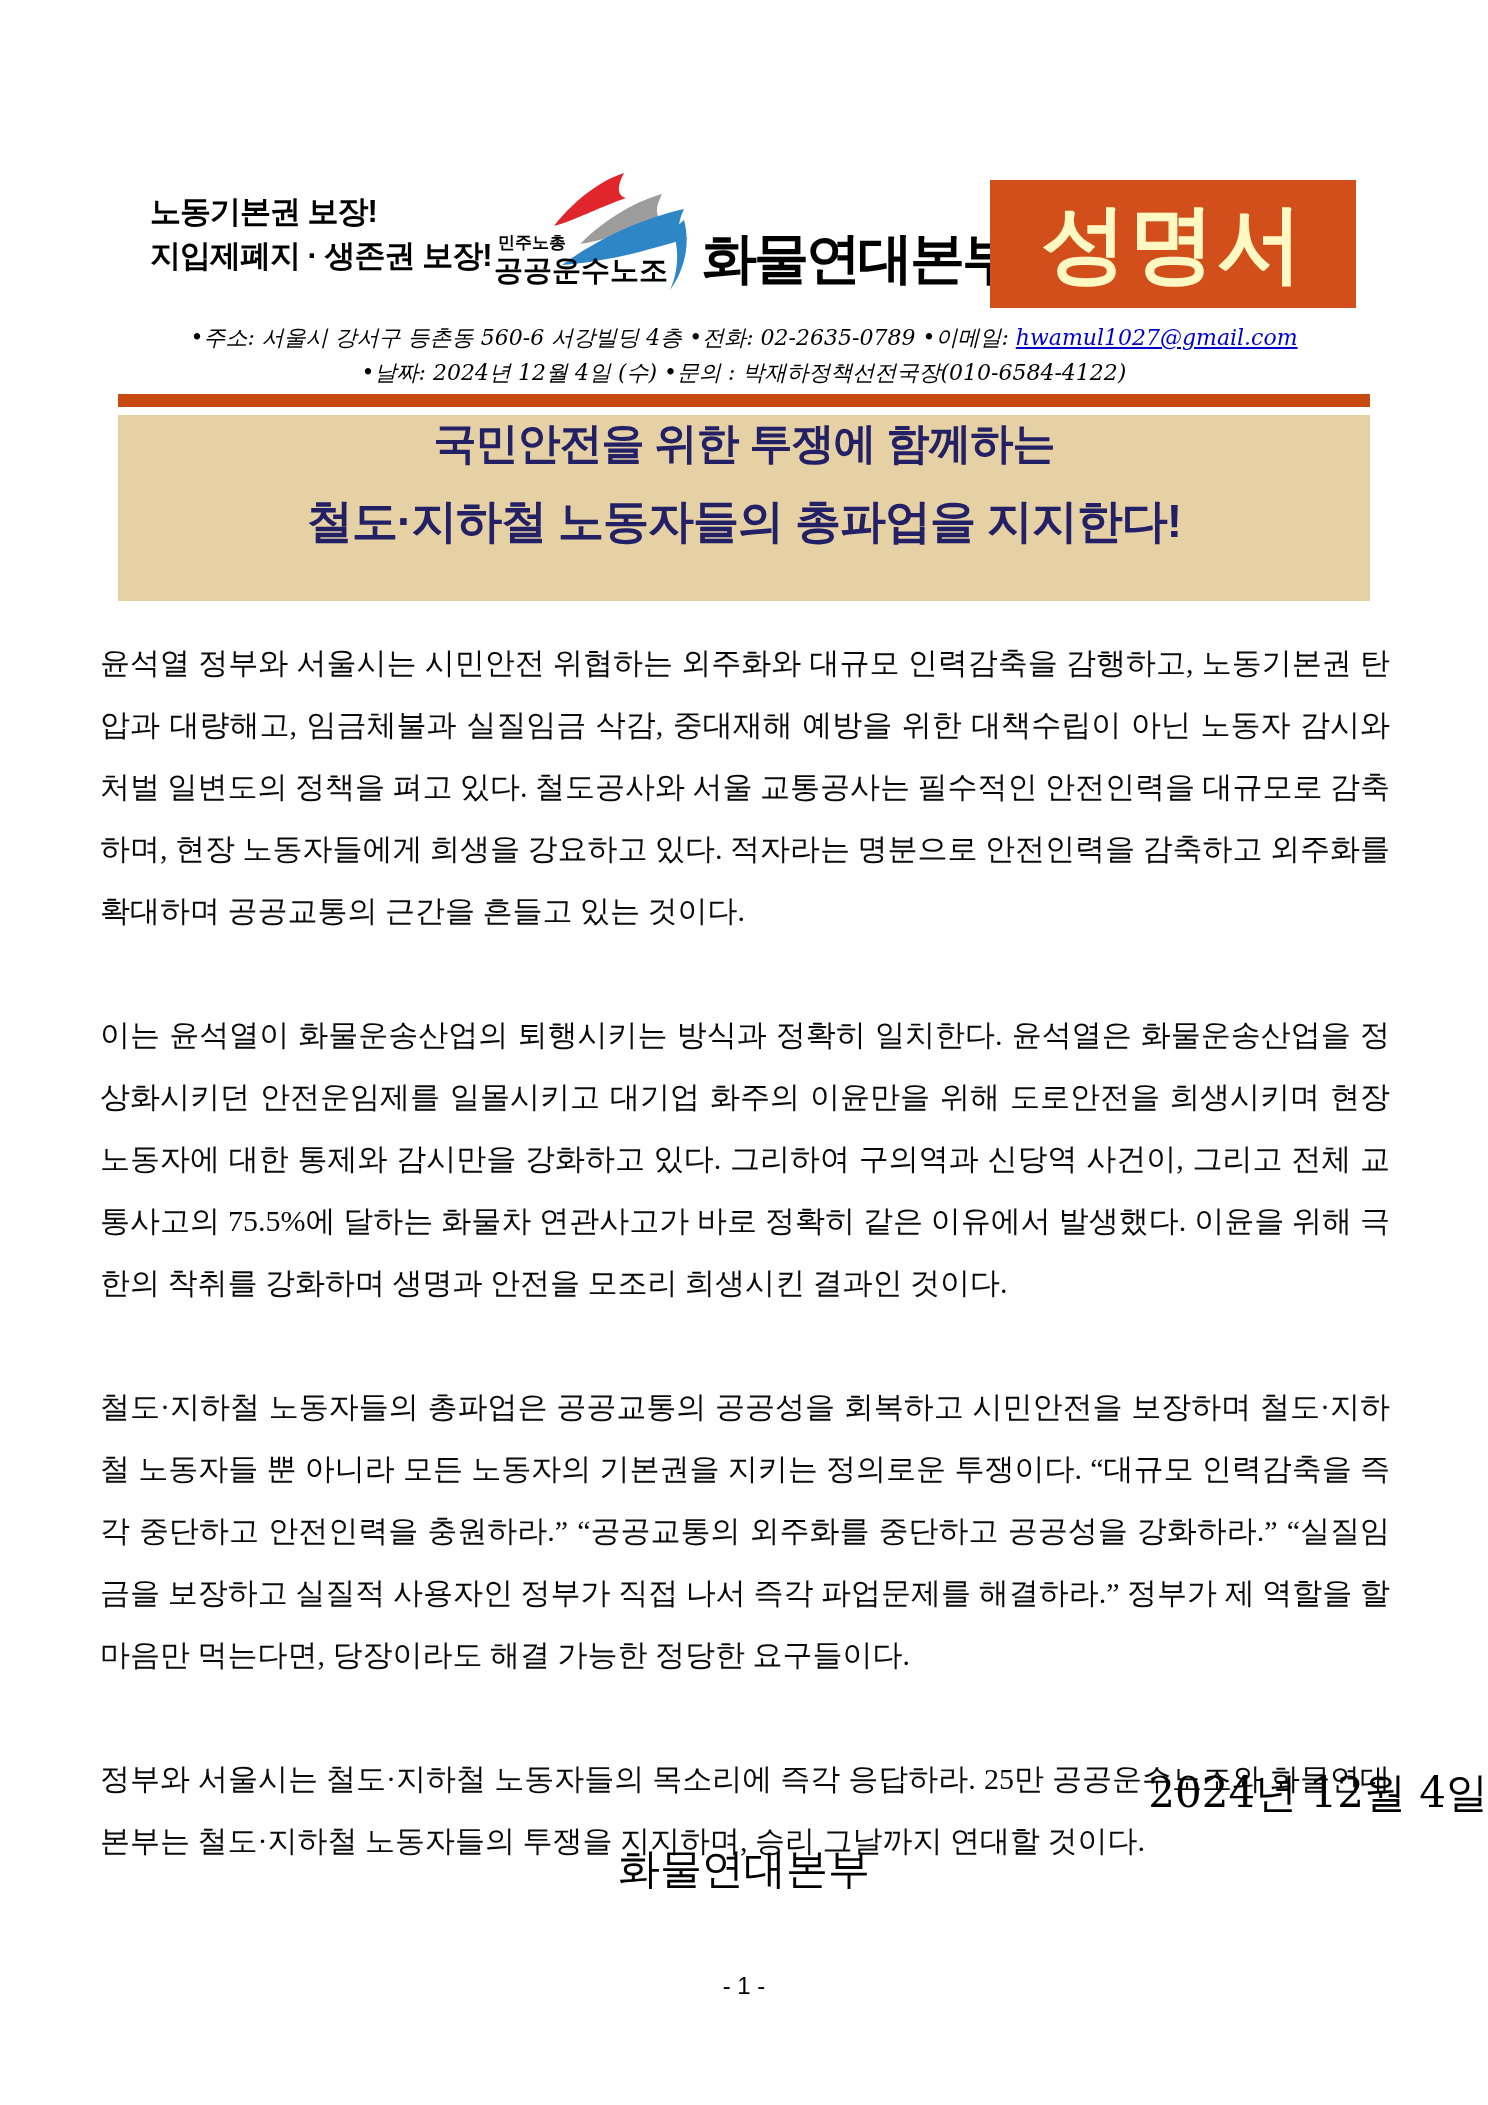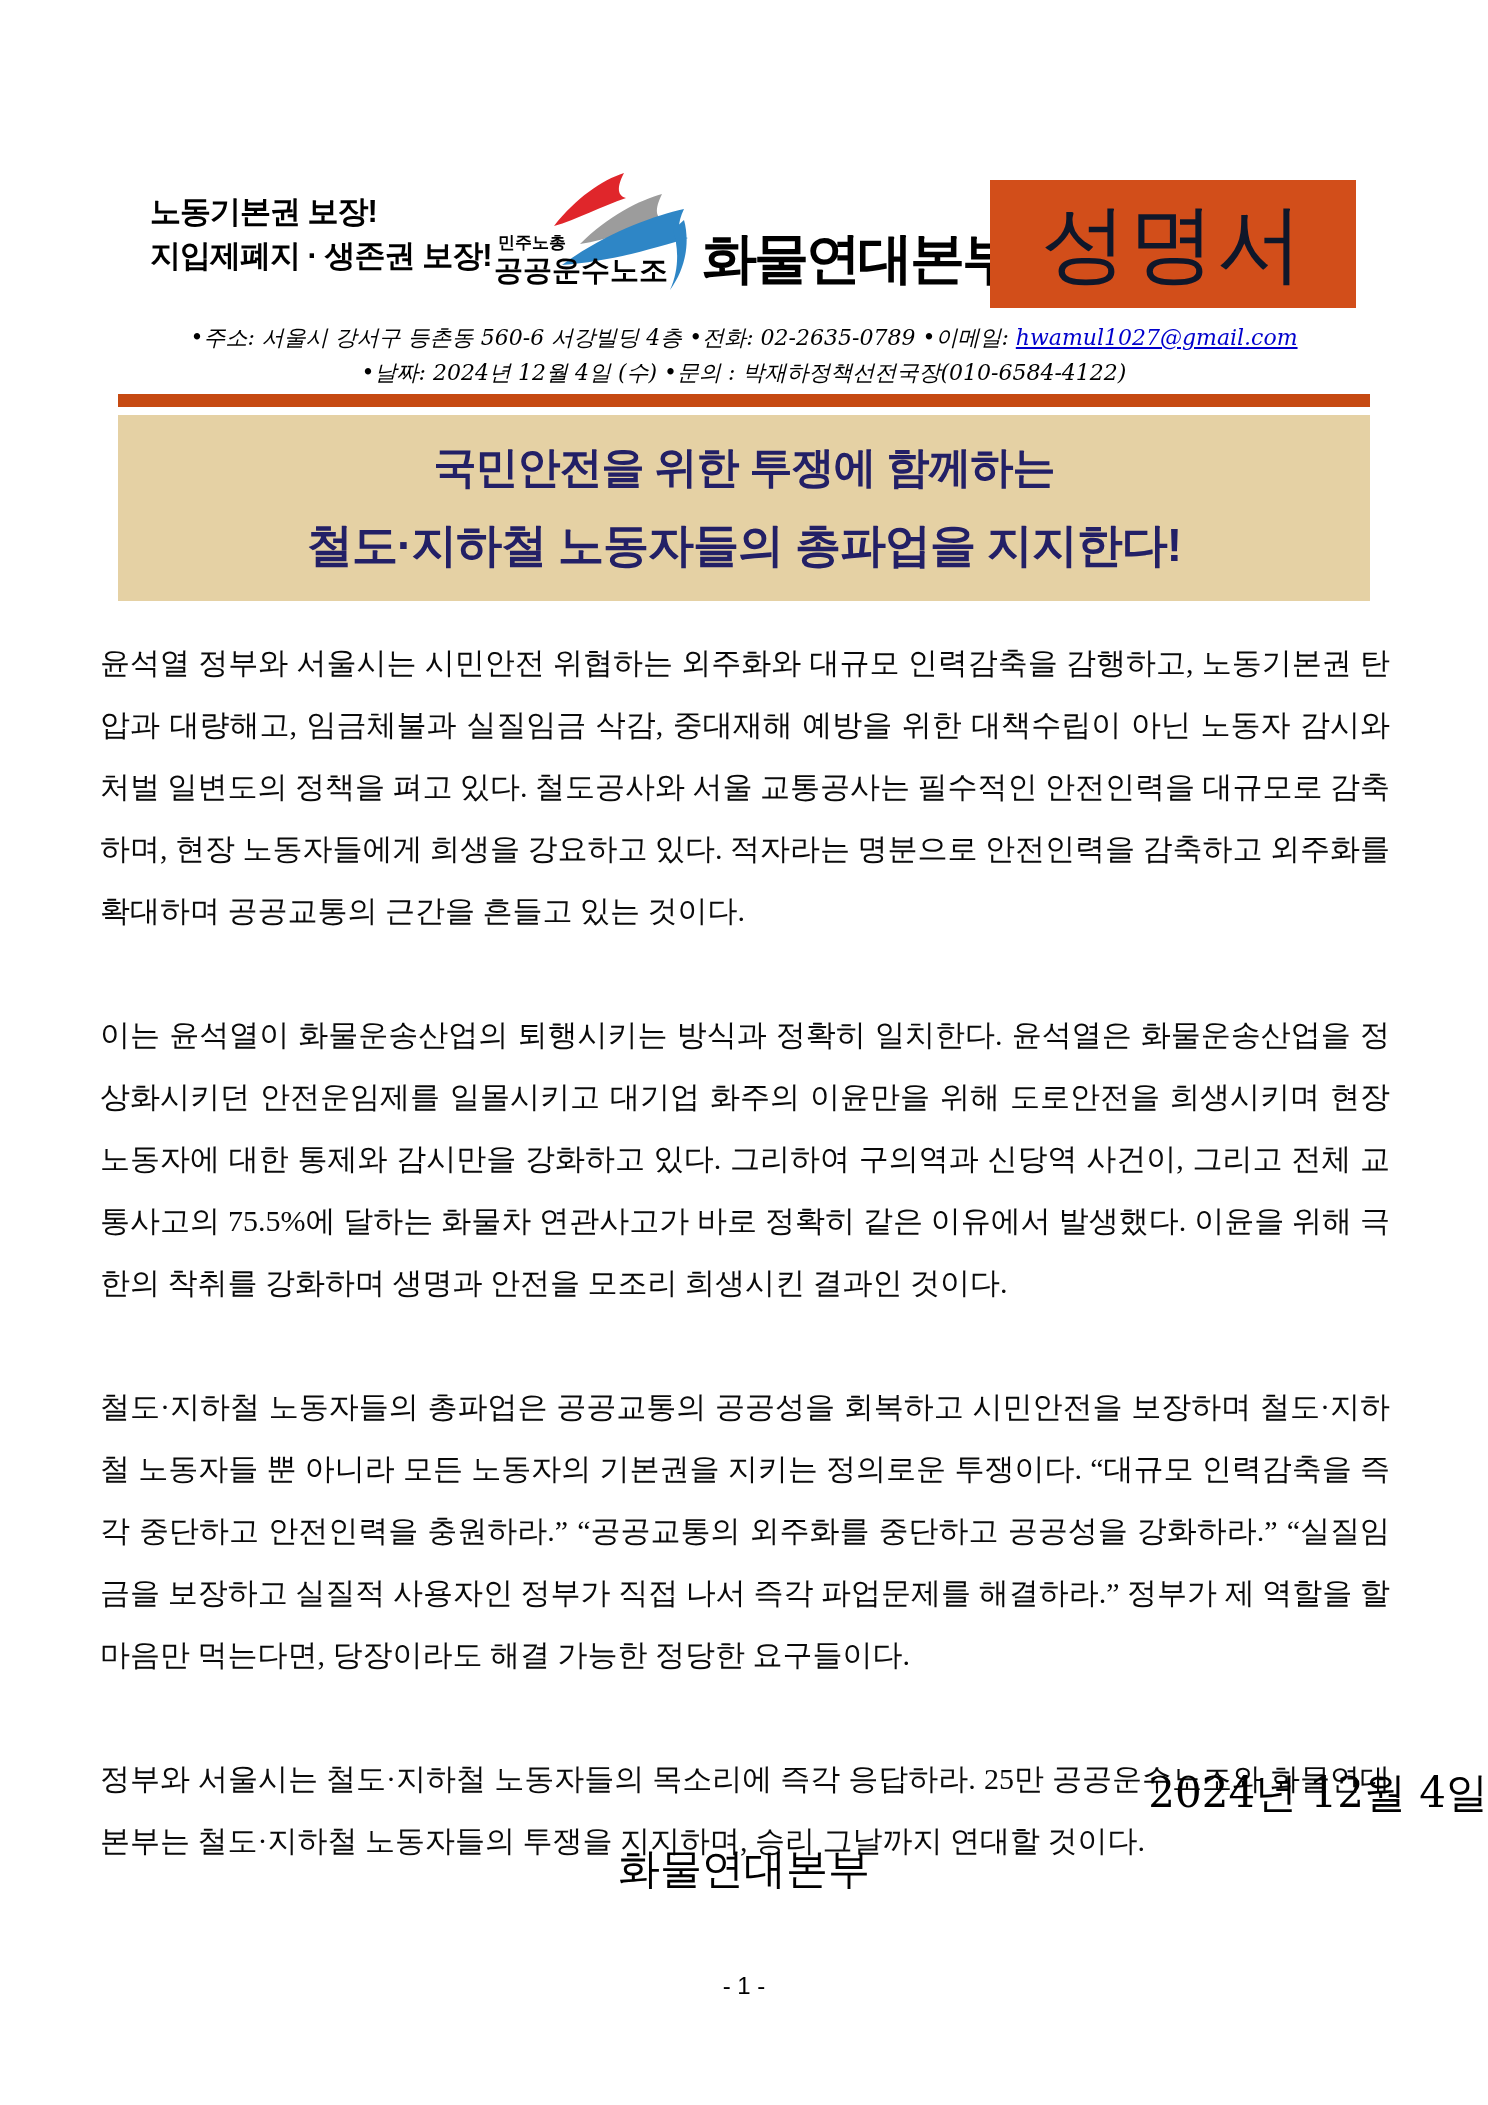--- a/index.html
+++ b/index.html
@@ -34,21 +34,21 @@
     color: #000; white-space: nowrap;
     font-family: "Liberation Sans", sans-serif;
   }
 
   .doc-badge {
     position: absolute; left: 990px; top: 180px; width: 366px; height: 128px;
     background: #d24e1a;
     display: flex; align-items: center; justify-content: center;
   }
   .doc-badge span {
-    color: #0f172a; font-size: 86px; font-weight: 400; letter-spacing: 2px;
+    color: #fef9c3; font-size: 86px; font-weight: 700; letter-spacing: 2px;
     font-family: "Liberation Sans", sans-serif;
   }
 
   
   .contact {
     position: absolute; left: 0; top: 320px; width: 100%;
     text-align: center;
     font-family: "DejaVu Serif", "Liberation Serif", serif;
     font-size: 22px; line-height: 35px; color: #000; font-style: italic;
   }
@@ -57,21 +57,21 @@
   
   .divider {
     position: absolute; left: 118px; top: 394px; width: 1252px; height: 13px;
     background: #c64a12;
   }
 
   
   .title-box {
     position: absolute; left: 118px; top: 415px; width: 1252px; height: 186px;
     background: #e5d1a4;
-    display: flex; flex-direction: column; align-items: center; justify-content: center;
+    display: flex; flex-direction: column; align-items: center; 
     gap: 18px;
   }
   .title-line1 {
     font-size: 43px; font-weight: 900; color: #232066; letter-spacing: -1px;
     font-family: "Liberation Sans", sans-serif;
   }
   .title-line2 {
     font-size: 46px; font-weight: 900; color: #232066; letter-spacing: -1px;
     font-family: "Liberation Sans", sans-serif;
   }

